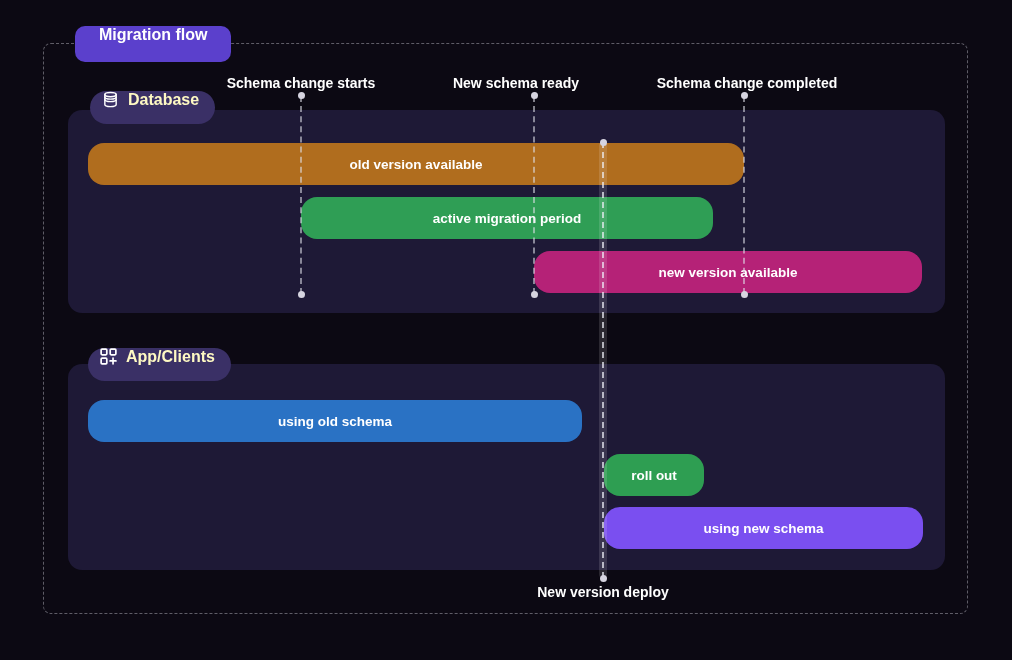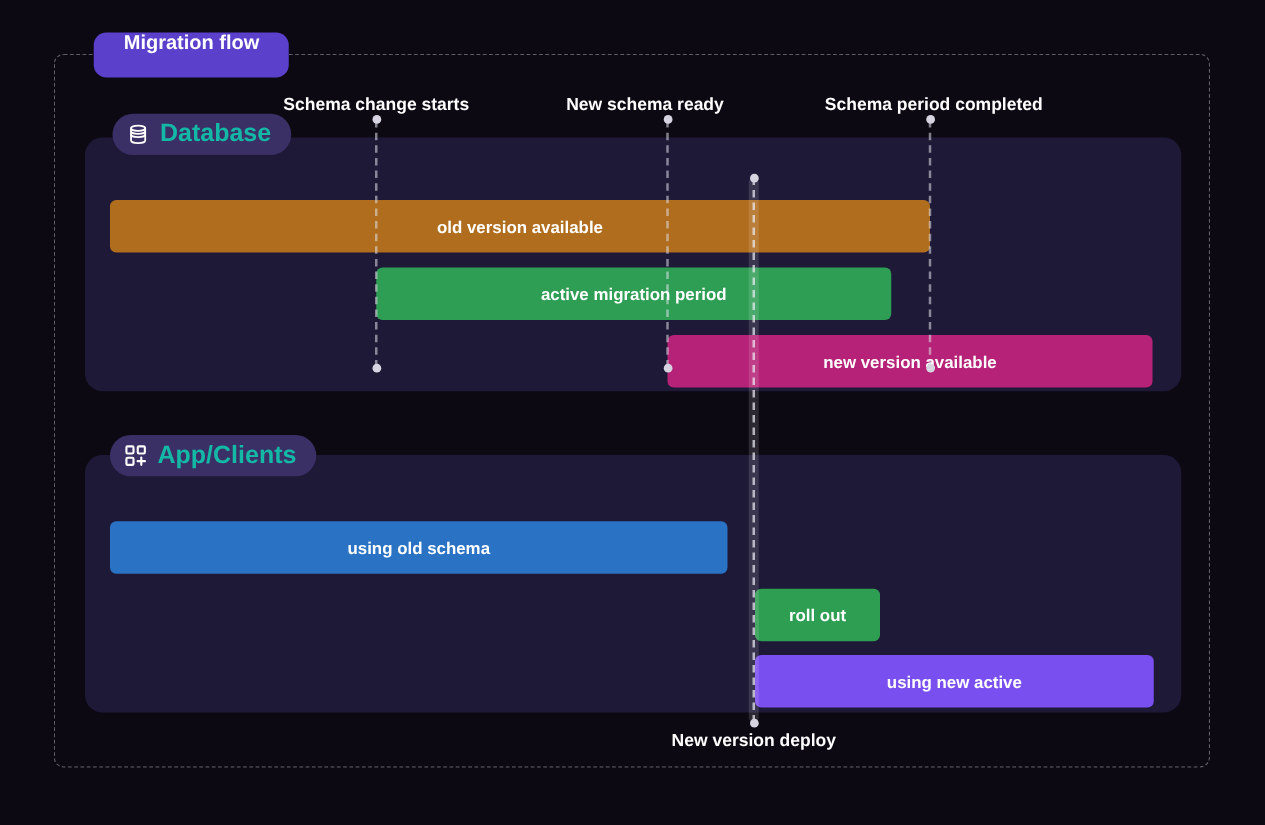--- a/index.html
+++ b/index.html
@@ -29,34 +29,33 @@
   .panel{
     position:absolute;left:68px;width:877px;
     border-radius:14px;z-index:1;
   }
   .panel.db{top:110px;height:203px;}
   .panel.app{top:364px;height:206px;}
 
   .lane-pill{
     position:absolute;height:33px;
     padding:0 16px 0 12px;border-radius:17px;
-    display:flex;align-items:center;gap:9px;
-    color:#14b8a6;font-weight:bold;font-size:20px;
+    display:flex;align-items:flex-start;gap:9px;
+    color:#fef9c3;font-weight:bold;font-size:16px;
     z-index:6;
   }
   .lane-pill.db{left:90px;top:91px;}
   .lane-pill.app{left:88px;top:348px;}
   .lane-pill svg{display:block;}
 
   .bar{
-    position:absolute;height:42px;border-radius:5px;
+    position:absolute;height:42px;border-radius:16px;
     display:flex;align-items:center;justify-content:center;
     color:#fff;font-weight:bold;font-size:13.5px;
     z-index:2;
-    margin-top:17px;
   }
   .bar.old-version{left:88px;top:143px;width:656px;}
   .bar.active-migration{left:301px;top:197px;width:412px;}
   .bar.new-version{left:534px;top:251px;width:388px;}
   .bar.using-old{left:88px;top:400px;width:494px;}
   .bar.roll-out{left:604px;top:454px;width:100px;}
   .bar.using-new{left:604px;top:507px;width:319px;}
 
   .vline{
     position:absolute;width:0;
@@ -136,36 +135,36 @@
     <span>new version available</span>
   </div>
 
   <div class="bar using-old" style="background: rgb(42, 114, 196);">
     <span>using old schema</span>
   </div>
   <div class="bar roll-out" style="background: rgb(46, 158, 82);">
     <span>roll out</span>
   </div>
   <div class="bar using-new" style="background: rgb(122, 79, 240);">
-    <span>using new active</span>
+    <span>using new schema</span>
   </div>
 
   <div class="vline e1"></div>
   <div class="vline e2"></div>
   <div class="vline e3"></div>
   <div class="deploy-glow"></div>
   <div class="vline deploy"></div>
 
   <div class="dot" style="left:298px;top:92px;"></div>
   <div class="dot" style="left:531px;top:92px;"></div>
   <div class="dot" style="left:741px;top:92px;"></div>
   <div class="dot" style="left:298px;top:291px;"></div>
   <div class="dot" style="left:531px;top:291px;"></div>
   <div class="dot" style="left:741px;top:291px;"></div>
   <div class="dot" style="left:600px;top:139px;"></div>
   <div class="dot" style="left:600px;top:575px;"></div>
 
   <div class="event-label e1">Schema change starts</div>
   <div class="event-label e2">New schema ready</div>
-  <div class="event-label e3">Schema period completed</div>
+  <div class="event-label e3">Schema change completed</div>
   <div class="event-label deploy">New version deploy</div>
 
 </div>
 
 </body></html>

